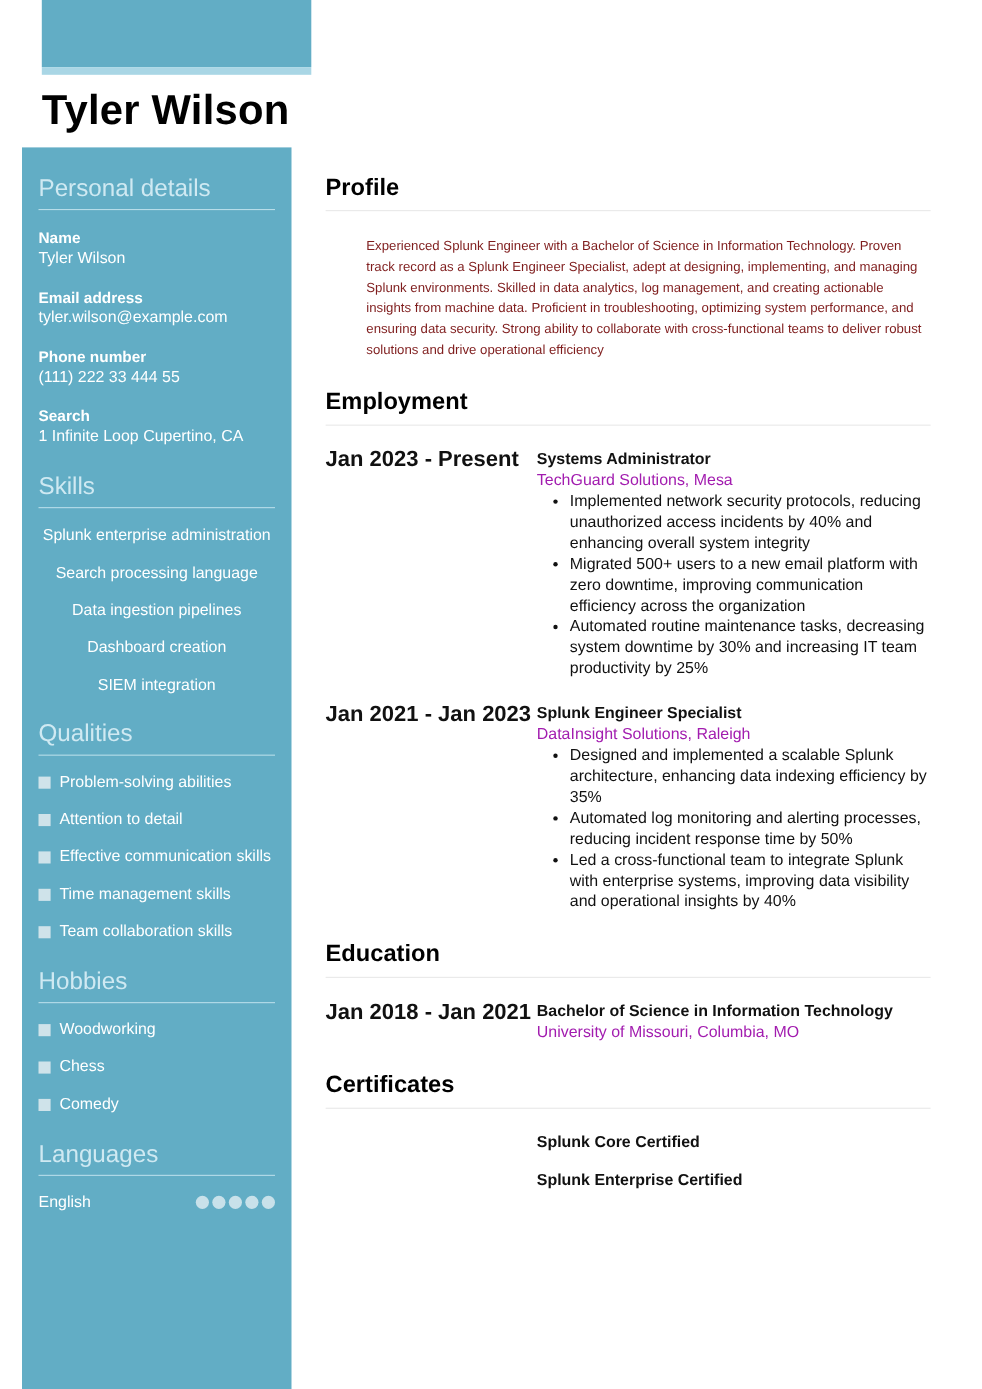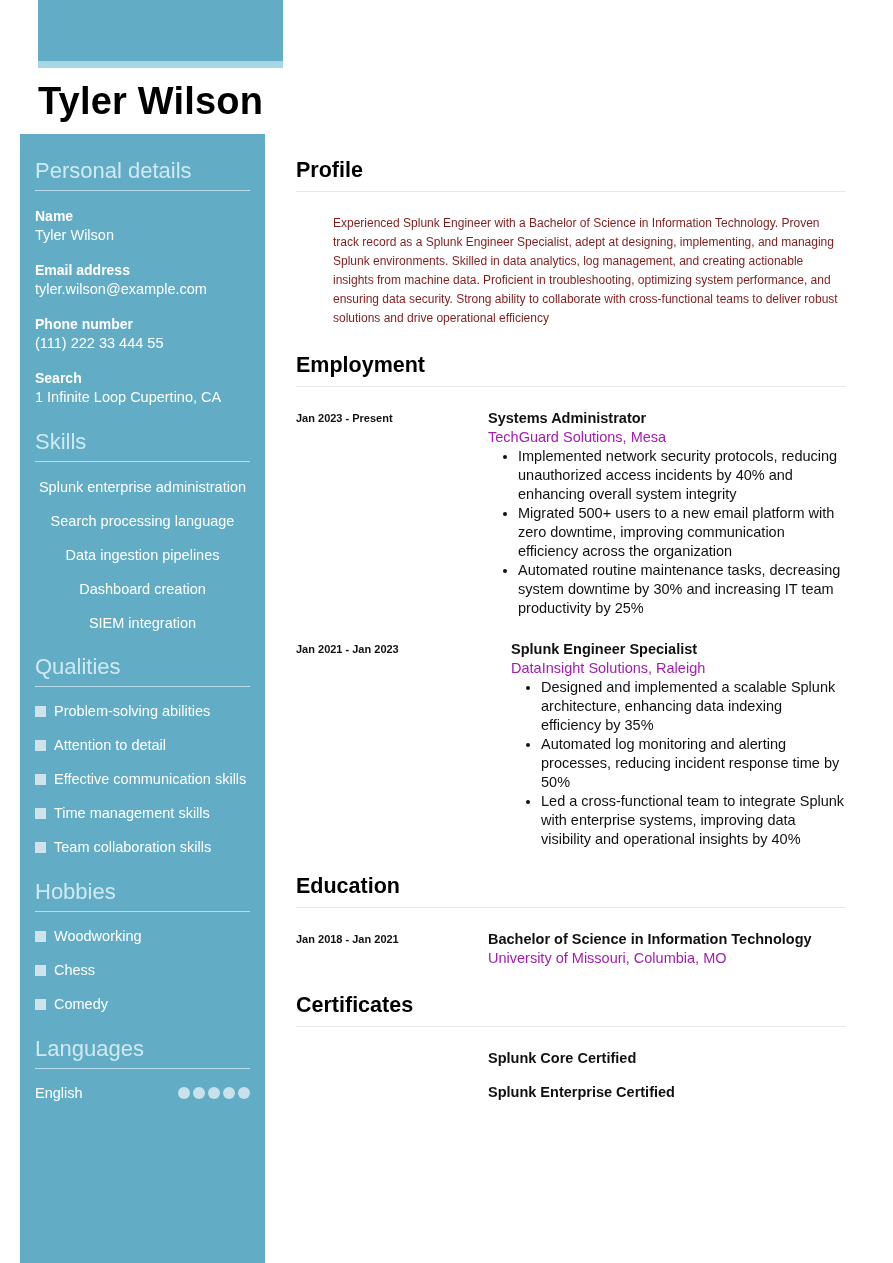--- a/index.html
+++ b/index.html
@@ -25,21 +25,21 @@
   .qitem .sq { width:11px; height:11px; background:#cfe3ea; flex:0 0 11px; margin-top:4px; margin-right:8px; }
   .lang-row { display:flex; justify-content:space-between; align-items:center; margin-top:14px; font-size:14.5px; line-height:20px; }
   .dots { display:flex; gap:3px; }
   .dot { width:12px; height:12px; border-radius:50%; background:#c8e1ea; }
 
   .main { position:absolute; left:296px; top:157px; width:550px; }
   .mh { font-size:21.5px; font-weight:bold; color:#000; margin:0; line-height:26px; padding-bottom:8px; border-bottom:1px solid #e8e8e8; }
   .profile-text { font-size:12px; line-height:19px; margin-top:22px; color:#7f1d1d;margin-left:37px; }
   .section { margin-top:24px; }
   .entry { display:flex; margin-top:22px; }
-  .entry .date { width:192px; flex:0 0 192px; font-size:11px; font-weight:bold; line-height:19px; }
+  .entry .date { width:192px; flex:0 0 192px; font-size:20px; font-weight:bold; line-height:19px; }
   .entry .body { flex:1; }
   .etitle { font-size:14.5px; font-weight:bold; line-height:19px; }
   .esub { font-size:14.5px; color:#a21caf; line-height:19px; }
   ul.bl { margin:0; padding-left:30px; }
   ul.bl li { font-size:14.5px; line-height:19px; }
   .cert { font-size:14.5px; font-weight:bold; line-height:19px; margin-left:192px; margin-top:15px; }
   .cert.first { margin-top:22px; }
 </style>
 </head>
 <body>
@@ -138,21 +138,21 @@
       <div class="body">
         <div class="etitle">Systems Administrator</div>
         <div class="esub">TechGuard Solutions, Mesa</div>
         <ul class="bl">
           <li>Implemented network security protocols, reducing unauthorized access incidents by 40% and enhancing overall system integrity</li>
           <li>Migrated 500+ users to a new email platform with zero downtime, improving communication efficiency across the organization</li>
           <li>Automated routine maintenance tasks, decreasing system downtime by 30% and increasing IT team productivity by 25%</li>
         </ul>
       </div>
     </div>
-    <div class="entry" style="gap:23px;">
+    <div class="entry" style="">
       <div class="date">Jan 2021 - Jan 2023</div>
       <div class="body">
         <div class="etitle">Splunk Engineer Specialist</div>
         <div class="esub">DataInsight Solutions, Raleigh</div>
         <ul class="bl">
           <li>Designed and implemented a scalable Splunk architecture, enhancing data indexing efficiency by 35%</li>
           <li>Automated log monitoring and alerting processes, reducing incident response time by 50%</li>
           <li>Led a cross-functional team to integrate Splunk with enterprise systems, improving data visibility and operational insights by 40%</li>
         </ul>
       </div>

